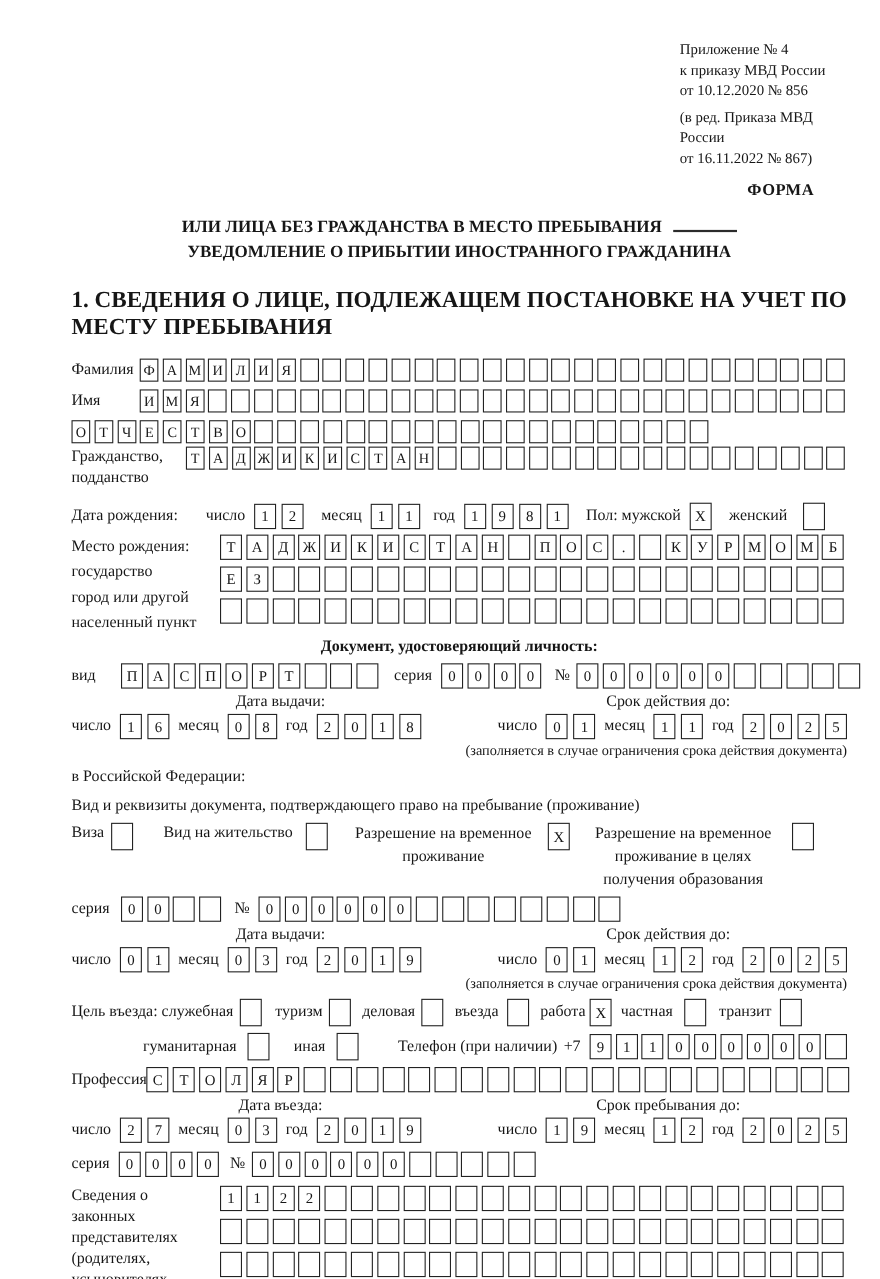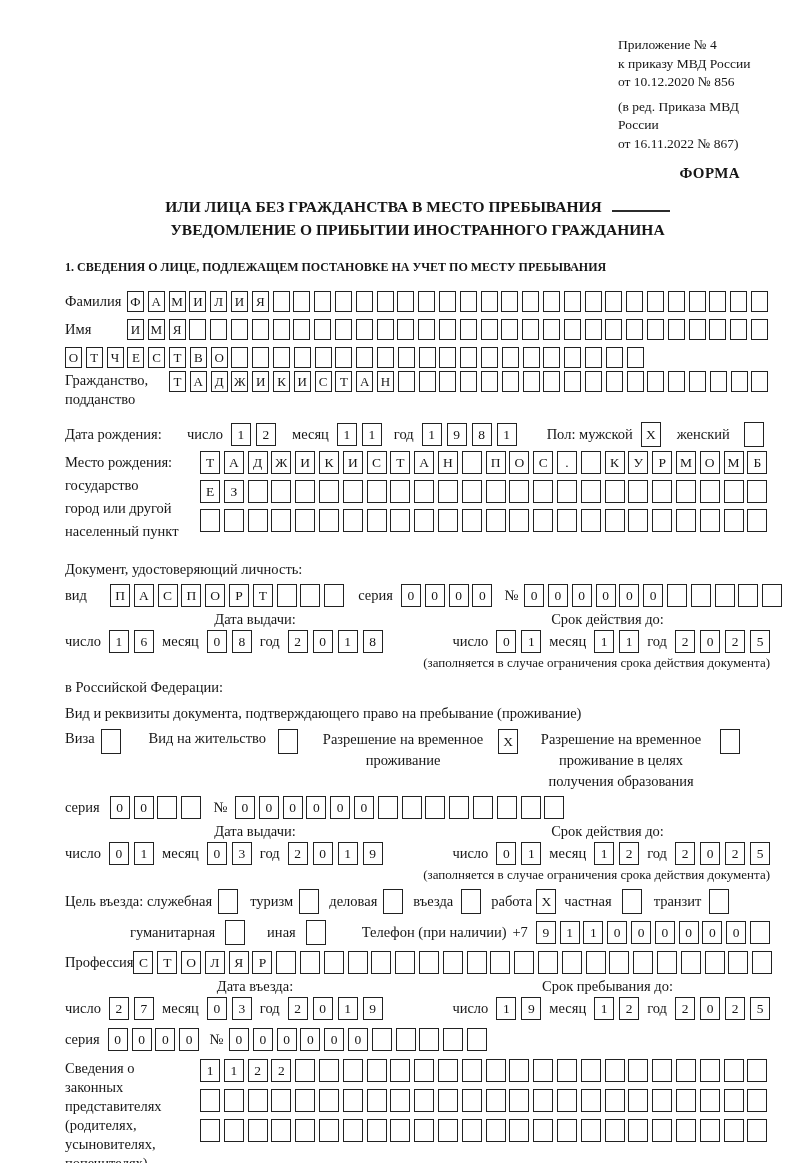--- a/index.html
+++ b/index.html
@@ -13,48 +13,48 @@
     color: #161616;
     overflow: hidden;
   }
   .pre { white-space: pre-line; }
 
   .appendix { margin-left: 553px; font-size: 13.5px; line-height: 18.5px; }
   .appendix .grp { margin-top: 6px; }
   .forma { margin-top: 12px; padding-right: 30px; text-align: right; font-weight: 700; font-size: 15px; letter-spacing: .4px; }
   .title { margin-top: 13px; text-align: center; font-weight: 700; font-size: 15.5px; line-height: 23px; }
   .tline { display: inline-block; width: 58px; border-bottom: 2px solid #2b2b2b; margin-left: 10px; }
-  .sect { margin-top: 19px; margin-bottom: 16px; font-weight: 700; font-size: 12px; }
+  .sect { margin-top: 19px; margin-bottom: 16px; font-weight: 700; font-size: 21px; }
 
   .frow { display: flex; align-items: center; }
   .top  { align-items: flex-start; }
   .lbl  { font-size: 14.5px; line-height: 19px; flex: 0 0 auto; }
 
   .cells { display: inline-flex; gap: 3.8px; flex: 0 0 auto; }
   .cell  { flex: 0 0 auto; width: 17px; height: 21px; border: 1.5px solid #222;
            display: flex; align-items: center; justify-content: center; font-size: 13px; }
   .lg .cell { width: 20px; height: 23px; font-size: 13.5px; }
   .dates { gap: 5px; }
   .cb .cell { height: 25px; }
 
   .col { display: flex; flex-direction: column; gap: 6px; }
   .col3 { gap: 7px; }
 
   .w45{flex-basis:45px;} .w62{flex-basis:62px;} .w104{flex-basis:104px;} .w120{flex-basis:122px;}
   .w125{flex-basis:125px;} .w135{flex-basis:135px;} .w65{flex-basis:67px;} .w212{flex-basis:212px;}
   .ml4{margin-left:4px;} .ml6{margin-left:6px;} .ml8{margin-left:8px;} .ml10{margin-left:10px;}
-  .ml12{margin-left:12px;} .ml14{margin-left:14px;} .ml16{margin-left:16px;} .ml18{margin-left:30px;}
+  .ml12{margin-left:12px;} .ml14{margin-left:14px;} .ml16{margin-left:16px;} .ml18{margin-left:16px;}
   .ml20{margin-left:20px;} .ml22{margin-left:22px;} .ml28{margin-left:28px;} .ml36{margin-left:36px;}
   .ml65{margin-left:65px;} .mr6{margin-right:6px;} .mr8{margin-right:8px;} .mr10{margin-right:10px;}
   .mla{margin-left:auto;}
   .mb7{margin-bottom:7px;} .mb4{margin-bottom:4px;} .mb3{margin-bottom:3px;} .mb13{margin-bottom:13px;}
   .mt2{margin-top:2px;} .mt4{margin-top:4px;} .mt6{margin-top:6px;} .mt8{margin-top:8px;}
 
   .lh23 { line-height: 23px; }
-  .docheading { text-align: left; font-weight: 400; font-size: 14.5px; margin: 18px 0 6px 0; }
+  .docheading { text-align: center; font-weight: 700; font-size: 14.5px; margin: 2px 0 6px 0; }
   .dhead { display: flex; font-size: 14.5px; margin-top: 4px; margin-bottom: 2px; }
   .dh-left { flex: 0 0 380px; text-align: center; }
   .dh-right { flex: 1; text-align: center; }
   .drow { display: flex; justify-content: space-between; margin-bottom: 1px; }
   .dategrp { display: inline-flex; align-items: center; gap: 8px; }
   .vnote { text-align: right; font-size: 13px; margin-top: 2px; margin-bottom: 6px; }
   .introline { font-size: 14.5px; line-height: 20px; margin-top: 6px; }
   .optc { text-align: center; font-size: 14.5px; line-height: 21px; flex: 0 0 auto; }
   .w170 { width: 170px; } .w178 { width: 178px; }
 </style>

